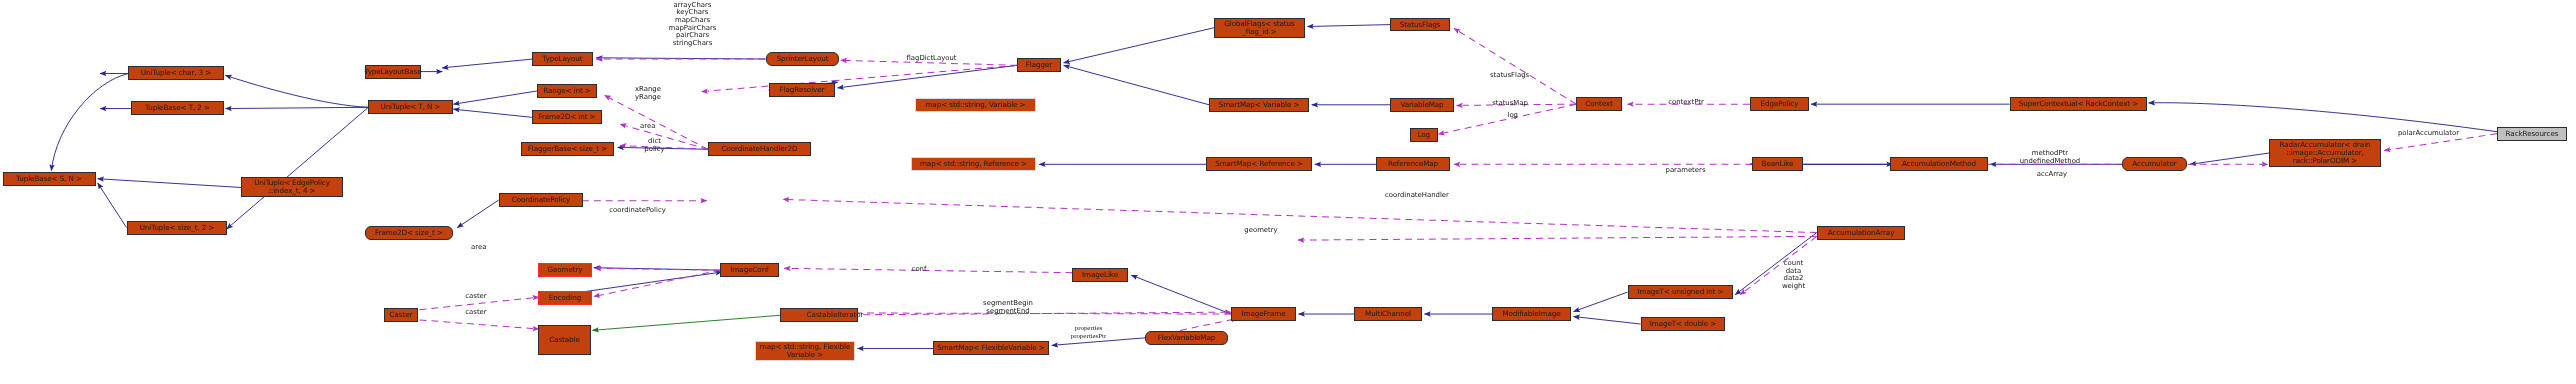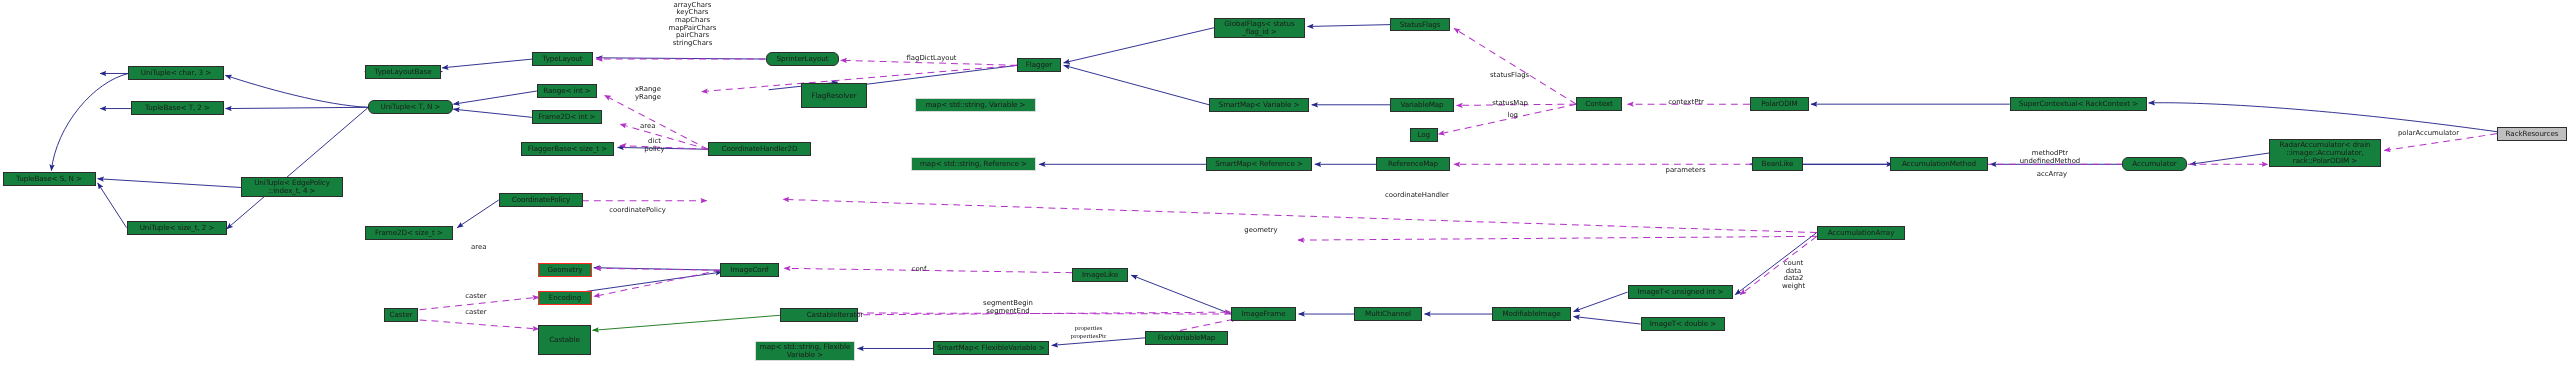--- a/index.html
+++ b/index.html
@@ -3,21 +3,21 @@
 <meta charset="utf-8">
 <style>
   html,body{margin:0;padding:0;background:#ffffff;}
   body{font-family:"DejaVu Sans","Liberation Sans",sans-serif;}
   #canvas{position:relative;width:2576px;height:385px;background:#ffffff;overflow:hidden;}
   svg#edges{position:absolute;left:0;top:0;width:2576px;height:385px;pointer-events:none;}
   .node{
     position:absolute;
     box-sizing:border-box;
     border:0.6px solid #3a3a3a;
-    background:#15803d;
+    background:#c2410c;
     color:#1a1a1a;
     font-size:7.2px;
     line-height:7.8px;
     display:flex;
     align-items:center;
     justify-content:center;
     text-align:center;
     white-space:pre;
     letter-spacing:-0.1px;
     z-index:5;
@@ -129,58 +129,58 @@
       <path d="M1712,435 L1252,428"></path>
     </g>
   </svg>
 
 <div class="node solid" style="left: 2.5px; top: 172px; width: 93px; height: 13.8px;">TupleBase&lt; S, N &gt;</div>
     <div class="node solid" style="left: 128px; top: 66px; width: 96px; height: 13.8px;">UniTuple&lt; char, 3 &gt;</div>
     <div class="node solid" style="left: 131px; top: 101px; width: 93px; height: 13.8px;">TupleBase&lt; T, 2 &gt;</div>
     <div class="node solid" style="left: 241px; top: 177px; width: 102px; height: 20px;">UniTuple&lt; EdgePolicy
 ::index_t, 4 &gt;</div>
     <div class="node solid" style="left: 127px; top: 221px; width: 100px; height: 13.8px;">UniTuple&lt; size_t, 2 &gt;</div>
-    <div class="node solid" style="left: 365px; top: 65px; width: 76px; height: 13.8px;">TypeLayoutBase</div>
-    <div class="node solid" style="left: 368px; top: 100px; width: 85px; height: 13.8px; border-radius: 6px;">UniTuple&lt; T, N &gt;</div>
+    <div class="node solid" style="left: 365px; top: 65px; width: 56px; height: 13.8px;">TypeLayoutBase</div>
+    <div class="node solid" style="left: 368px; top: 100px; width: 85px; height: 13.8px;">UniTuple&lt; T, N &gt;</div>
     <div class="node solid" style="left: 499px; top: 193px; width: 84px; height: 13.8px;">CoordinatePolicy</div>
-    <div class="node solid" style="left: 365px; top: 226px; width: 88px; height: 13.8px;">Frame2D&lt; size_t &gt;</div>
+    <div class="node solid" style="left: 365px; top: 226px; width: 88px; height: 13.8px; border-radius: 6px;">Frame2D&lt; size_t &gt;</div>
     <div class="node solid" style="left: 384px; top: 308px; width: 34px; height: 13.8px;">Caster</div>
     <div class="node solid" style="left: 532px; top: 52px; width: 61px; height: 13.8px;">TypeLayout</div>
     <div class="node solid" style="left: 537px; top: 84px; width: 60px; height: 13.8px;">Range&lt; int &gt;</div>
     <div class="node solid" style="left: 532px; top: 110px; width: 70px; height: 13.8px;">Frame2D&lt; int &gt;</div>
     <div class="node solid" style="left: 521px; top: 142px; width: 93px; height: 13.8px;">FlaggerBase&lt; size_t &gt;</div>
     <div class="node red" style="left: 538px; top: 263px; width: 54px; height: 13.8px;">Geometry</div>
     <div class="node red" style="left: 538px; top: 291px; width: 54px; height: 13.8px;">Encoding</div>
     <div class="node solid" style="left: 538px; top: 325px; width: 53px; height: 30px;">Castable</div>
     <div class="node solid" style="left: 766px; top: 52px; width: 73px; height: 13.8px; border-radius: 6px;">SprinterLayout</div>
-    <div class="node solid" style="left: 801px; top: 83px; width: 66px; height: 25px;">FlagResolver</div>
+    <div class="node solid" style="left: 769px; top: 83px; width: 66px; height: 14px;">FlagResolver</div>
     <div class="node solid" style="left: 708px; top: 142px; width: 103px; height: 13.8px;">CoordinateHandler2D</div>
     <div class="node solid" style="left: 720px; top: 263px; width: 59px; height: 13.8px;">ImageConf</div>
     <div class="node solid" style="left: 780px; top: 308px; width: 78px; height: 13.8px; padding-left: 32px;">CastableIterator</div>
     <div class="node faint" style="left: 915px; top: 98px; width: 121px; height: 13.8px;">map&lt; std::string, Variable &gt;</div>
     <div class="node solid" style="left: 1017px; top: 58px; width: 44px; height: 13.8px;">Flagger</div>
     <div class="node faint" style="left: 911px; top: 157px; width: 125px; height: 13.8px;">map&lt; std::string, Reference &gt;</div>
     <div class="node faint" style="left: 755px; top: 341px; width: 100px; height: 20px;">map&lt; std::string, Flexible
 Variable &gt;</div>
     <div class="node solid" style="left: 1072px; top: 268px; width: 56px; height: 13.8px;">ImageLike</div>
     <div class="node solid" style="left: 933px; top: 341px; width: 116px; height: 13.8px;">SmartMap&lt; FlexibleVariable &gt;</div>
-    <div class="node solid" style="left: 1145px; top: 331px; width: 83px; height: 13.8px;">FlexVariableMap</div>
+    <div class="node solid" style="left: 1145px; top: 331px; width: 83px; height: 13.8px; border-radius: 6px;">FlexVariableMap</div>
     <div class="node solid" style="left: 1231px; top: 307px; width: 65px; height: 13.8px;">ImageFrame</div>
     <div class="node solid" style="left: 1214px; top: 17.5px; width: 91px; height: 20px;">GlobalFlags&lt; status
 _flag_id &gt;</div>
     <div class="node solid" style="left: 1209px; top: 98px; width: 100px; height: 13.8px;">SmartMap&lt; Variable &gt;</div>
     <div class="node solid" style="left: 1206px; top: 157px; width: 106px; height: 13.8px;">SmartMap&lt; Reference &gt;</div>
     <div class="node solid" style="left: 1390px; top: 17.5px; width: 60px; height: 13.8px;">StatusFlags</div>
     <div class="node solid" style="left: 1390px; top: 98px; width: 64px; height: 13.8px;">VariableMap</div>
     <div class="node solid" style="left: 1410px; top: 128px; width: 27.6px; height: 13.8px;">Log</div>
     <div class="node solid" style="left: 1376px; top: 157px; width: 74px; height: 13.8px;">ReferenceMap</div>
     <div class="node solid" style="left: 1354px; top: 307px; width: 68px; height: 13.8px;">MultiChannel</div>
     <div class="node solid" style="left: 1576px; top: 97px; width: 46px; height: 13.8px;">Context</div>
     <div class="node solid" style="left: 1752px; top: 157px; width: 51px; height: 13.8px;">BeanLike</div>
-    <div class="node solid" style="left: 1750px; top: 97px; width: 59px; height: 13.8px;">PolarODIM</div>
+    <div class="node solid" style="left: 1750px; top: 97px; width: 59px; height: 13.8px;">EdgePolicy</div>
     <div class="node solid" style="left: 1492px; top: 307px; width: 79px; height: 13.8px;">ModifiableImage</div>
     <div class="node solid" style="left: 1628px; top: 285px; width: 105px; height: 13.8px;">ImageT&lt; unsigned int &gt;</div>
     <div class="node solid" style="left: 1641px; top: 317px; width: 84px; height: 13.8px;">ImageT&lt; double &gt;</div>
     <div class="node solid" style="left: 1890px; top: 157px; width: 98px; height: 13.8px;">AccumulationMethod</div>
     <div class="node solid" style="left: 1817px; top: 226px; width: 88px; height: 13.8px;">AccumulationArray</div>
     <div class="node solid" style="left: 2010px; top: 97px; width: 137px; height: 13.8px;">SuperContextual&lt; RackContext &gt;</div>
     <div class="node solid" style="left: 2122px; top: 157px; width: 65px; height: 13.8px; border-radius: 6px;">Accumulator</div>
     <div class="node solid" style="left: 2269px; top: 139px; width: 112px; height: 27.6px;">RadarAccumulator&lt; drain
 ::image::Accumulator,
 rack::PolarODIM &gt;</div>

